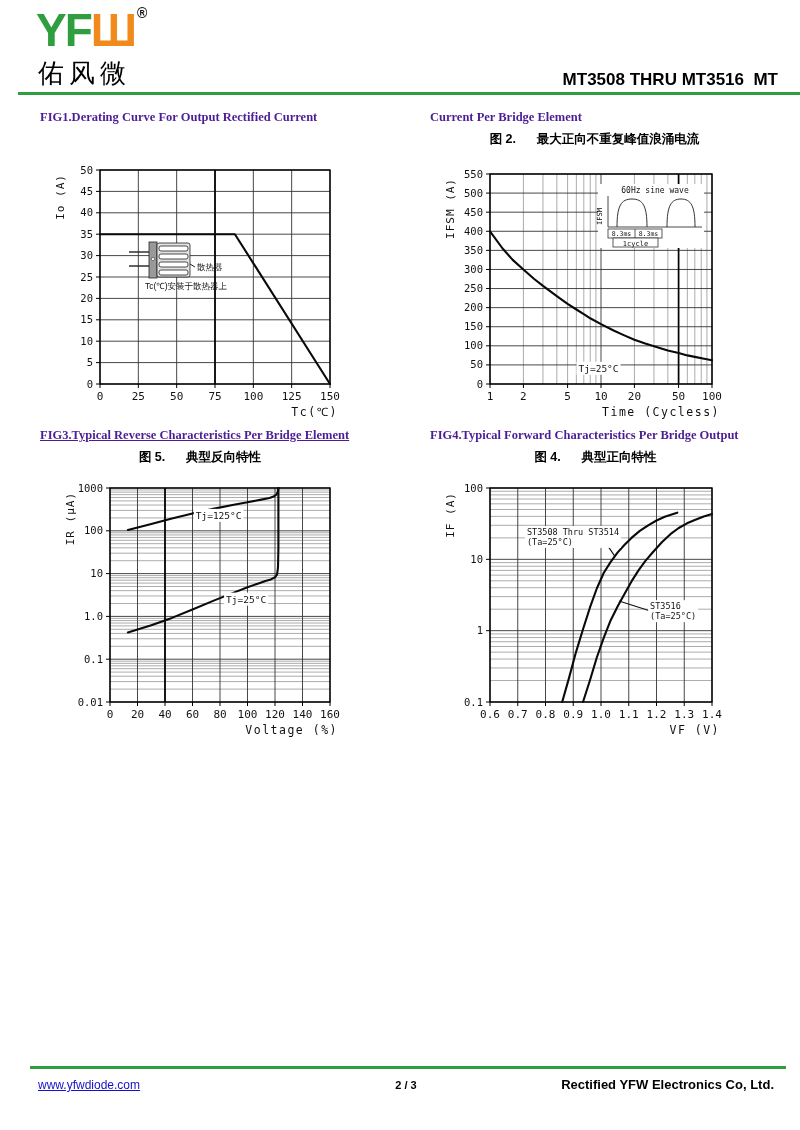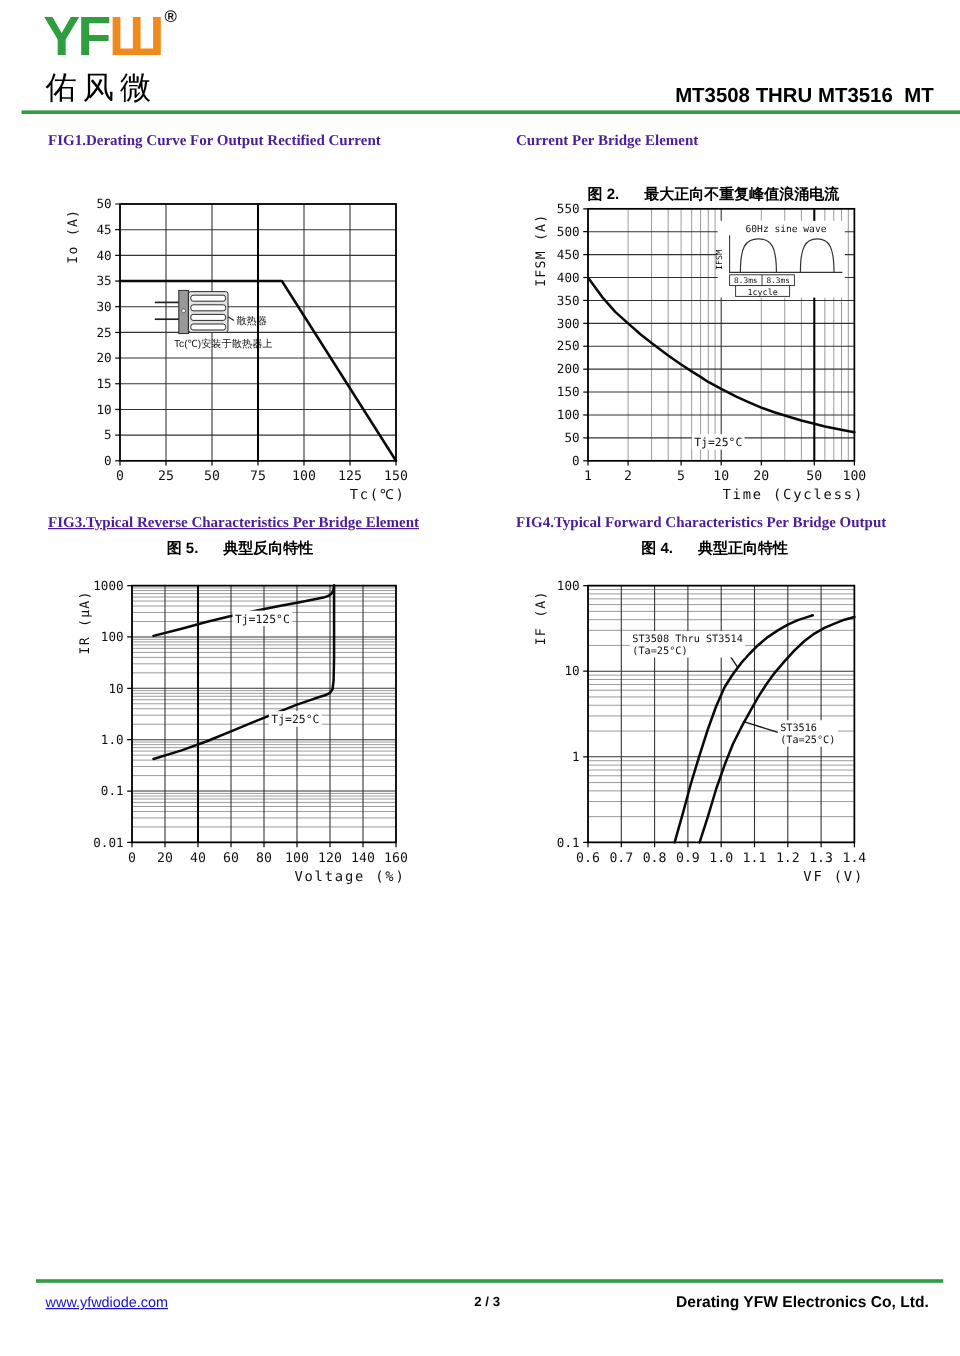--- a/index.html
+++ b/index.html
@@ -23,21 +23,21 @@
   .fig-cn{position:absolute;top:21px;left:0;right:0;text-align:center;
           font-weight:bold;font-size:12.5px;color:#000;white-space:pre;}
   .chart{position:absolute;top:44px;left:0;}
   #fig1{left:40px;top:110px;width:340px;height:320px;}
   #fig2{left:430px;top:110px;width:345px;height:320px;}
   #fig3{left:40px;top:428px;width:340px;height:320px;}
   #fig4{left:430px;top:428px;width:345px;height:320px;}
   #fig1 .fig-en{right:36px;}
   #fig1 .fig-cn{right:40px;}
   #fig2 .fig-en{right:62px;}
-  #fig2 .fig-cn{right:16px;margin-top:23px;}
+  #fig2 .fig-cn{right:16px;}
   #fig3 .fig-en{right:14px;text-decoration:underline;}
   #fig3 .fig-cn{right:20px;}
   #fig4 .fig-en{right:10px;}
   #fig4 .fig-cn{right:14px;}
   
   .footer-link{position:absolute;left:38px;top:1078px;font-size:12px;font-weight:normal;
                color:#1511c9;text-decoration:underline;}
   .footer-page{position:absolute;left:0;width:812px;top:1079px;text-align:center;
                font-size:11px;font-weight:bold;color:#000;white-space:pre;}
   .footer-company{position:absolute;right:26px;top:1077px;font-size:13px;font-weight:bold;color:#000;}
@@ -434,16 +434,16 @@
           <polyline points="219.6,138.8 189.0,129.1" fill="none" stroke="#111" stroke-width="1.1"></polyline>
           <rect x="218.11749267578125" y="128.1931915283203" width="50.0625" height="22" fill="#fff"></rect>
           <text x="220.11750000000004" y="137.193193642636" text-anchor="start" font-size="8.5" font-family="&quot;DejaVu Sans Mono&quot;,monospace" fill="#111"><tspan x="220.11750000000004" dy="0">ST3516</tspan><tspan x="220.11750000000004" dy="10">(Ta=25°C)</tspan></text>
         </svg></div>
   </section>
 
   <footer>
     <div class="rule rule-bottom"></div>
     <a href="#" class="footer-link">www.yfwdiode.com</a>
     <div class="footer-page">2 / 3</div>
-    <div class="footer-company">Derating YFW Electronics Co, Ltd.</div>
+    <div class="footer-company">Rectified YFW Electronics Co, Ltd.</div>
   </footer>
 
 </div>
 
 </body></html>

